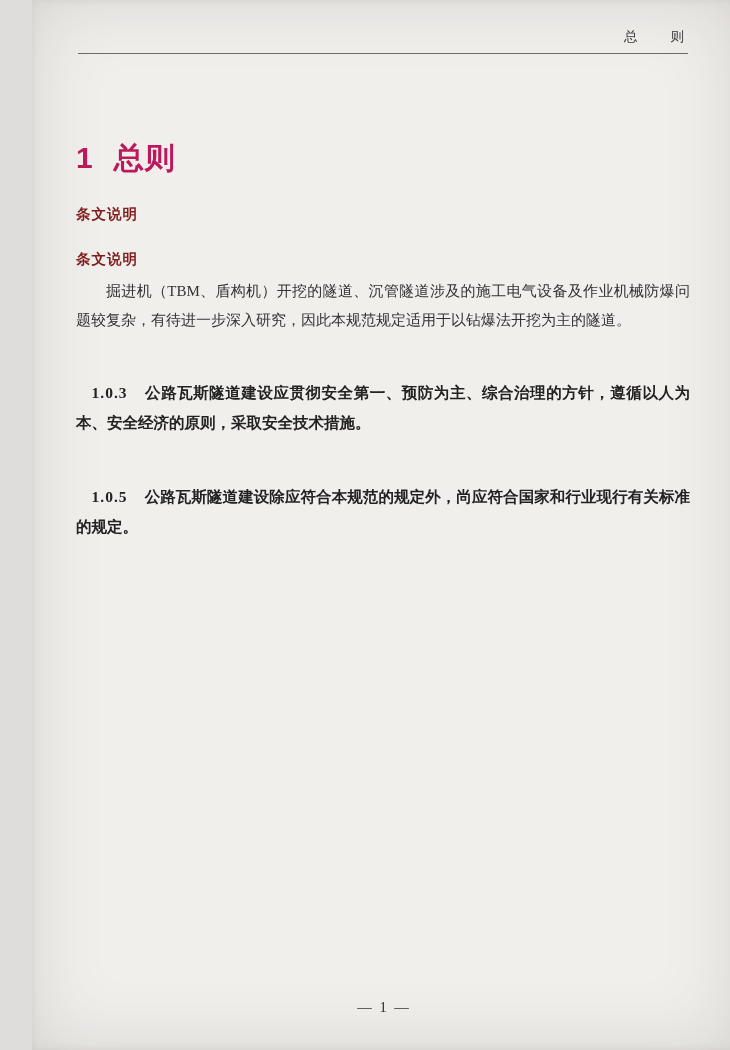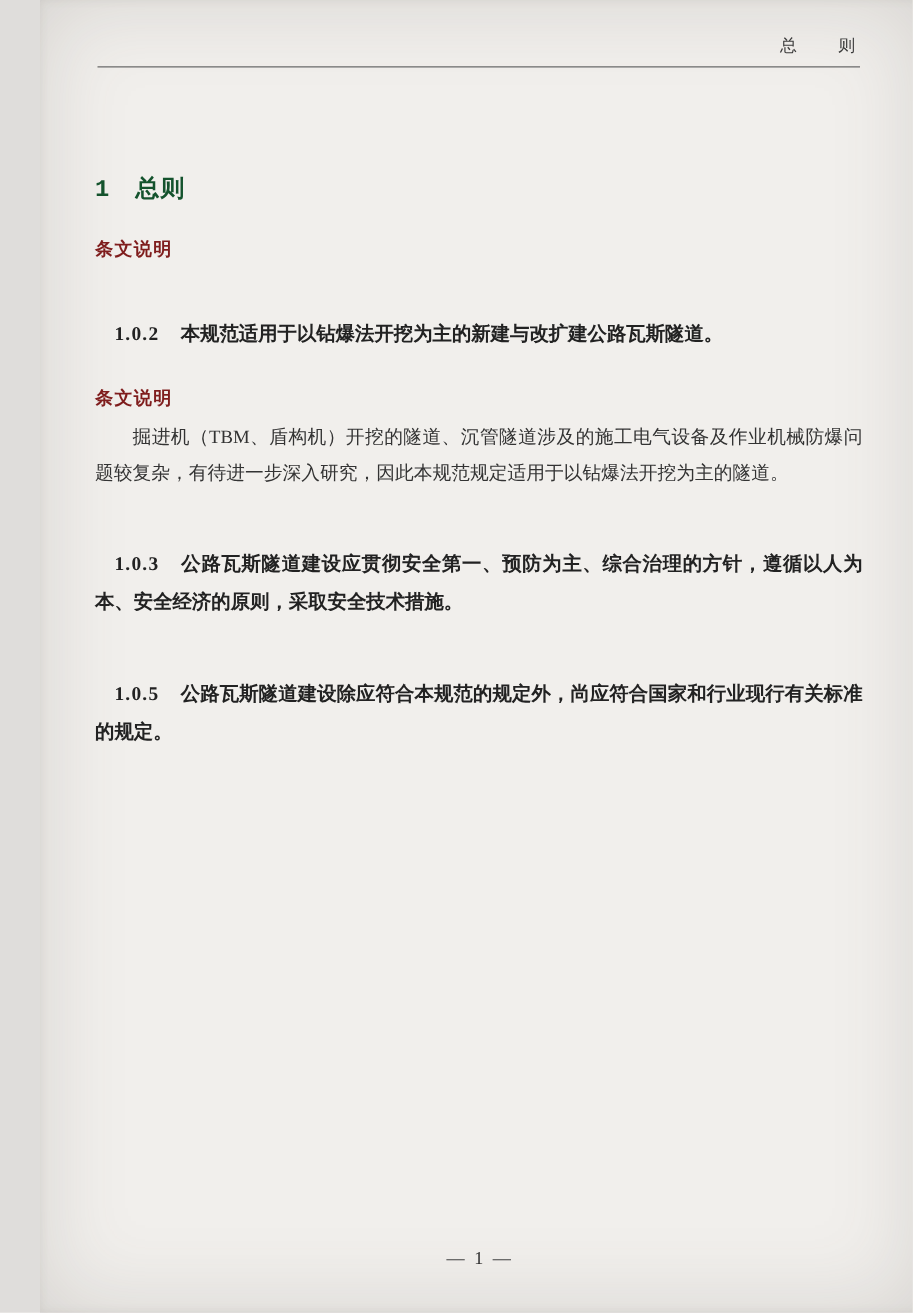--- a/index.html
+++ b/index.html
@@ -39,24 +39,24 @@
     padding-right: 4px;
     font-family: "Liberation Sans", "DejaVu Sans", sans-serif;
   }
   .header-rule {
     border-bottom: 1px solid #6a6a6a;
     margin: 0 2px;
   }
   
   .chapter-heading {
     margin-top: 84px;
-    font-family: Liberation Mono, monospace;
+    font-family: Liberation Sans, sans-serif;
     font-weight: bold;
-    font-size: 19px;
-    color: #14532d;
+    font-size: 30px;
+    color: #be185d;
     letter-spacing: 1px;
   }
   .chapter-heading .chapter-num {
     margin-right: 20px;
   }
   
   .clause {
     margin: 0;
     margin-top: 44px;
     font-size: 15.5px;
@@ -116,23 +116,20 @@
 
     <h1 class="chapter-heading">
       <span class="chapter-num">1</span><span>总则</span>
     </h1>
 
     <section style="margin-top:26px;">
       <p class="note-label">条文说明</p>
     </section>
 
     <section>
-      <p class="clause">
-        <span class="num">1.0.2</span><span>本规范适用于以钻爆法开挖为主的新建与改扩建公路瓦斯隧道。</span>
-      </p>
       <p class="note-label">条文说明</p>
       <p class="note-body">掘进机（TBM、盾构机）开挖的隧道、沉管隧道涉及的施工电气设备及作业机械防爆问题较复杂，有待进一步深入研究，因此本规范规定适用于以钻爆法开挖为主的隧道。</p>
     </section>
 
     <section>
       <p class="clause">
         <span class="num">1.0.3</span><span>公路瓦斯隧道建设应贯彻安全第一、预防为主、综合治理的方针，遵循以人为本、安全经济的原则，采取安全技术措施。</span>
       </p>
     </section>
 

